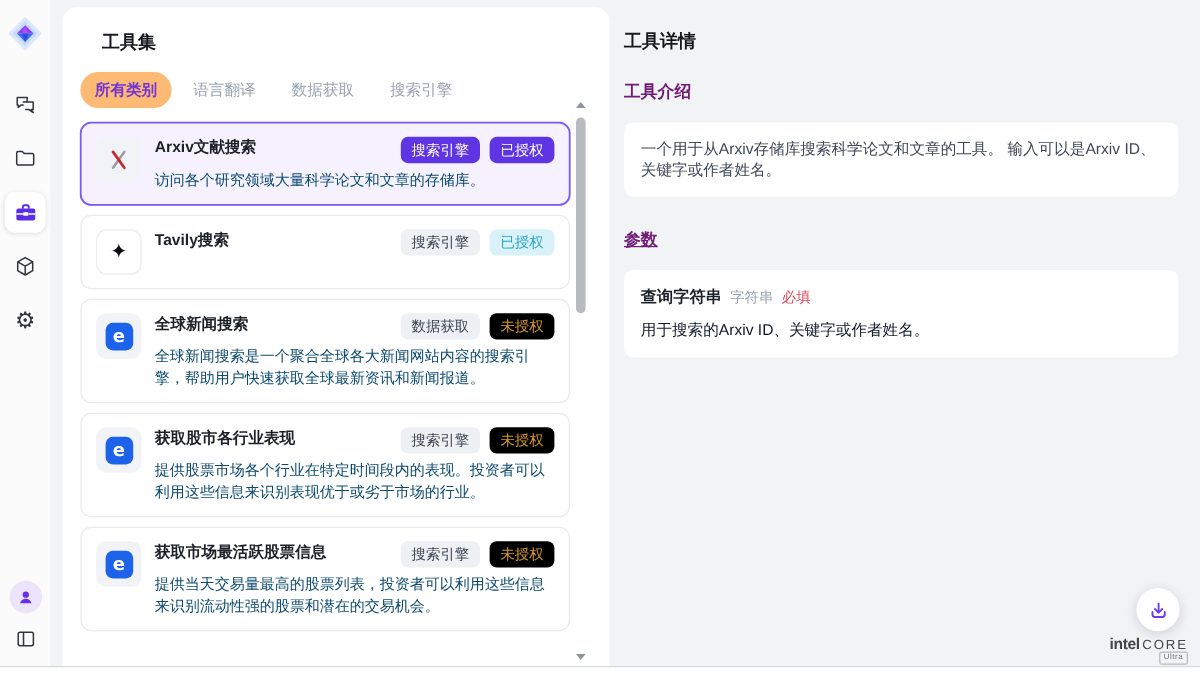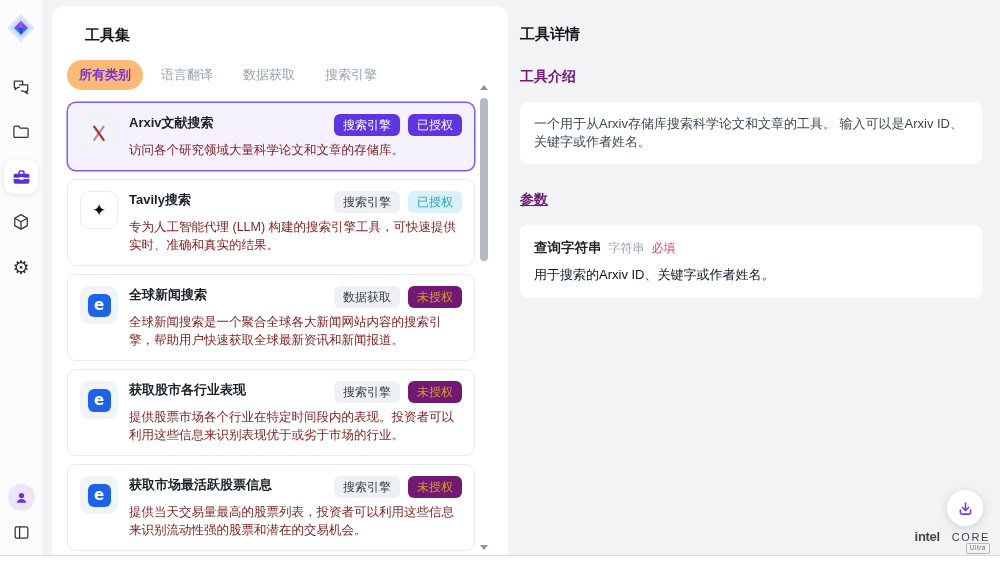--- a/index.html
+++ b/index.html
@@ -42,23 +42,23 @@
   .blue-e { width:23px; height:23px; border-radius:6px; background:#1d63ea; color:#fff;
     font-weight:700; font-size:15px; display:flex; align-items:center; justify-content:center;
     font-family:"DejaVu Sans",sans-serif; padding-bottom:1px; }
   .tcontent { flex:1; min-width:0; }
   .trow { display:flex; align-items:flex-start; }
   .tname { font-size:13px; font-weight:700; color:#1c2128; line-height:18px; white-space:nowrap; }
   .badges { margin-left:auto; display:flex; gap:8px; padding-left:10px; }
   .badge { font-size:12px; line-height:1; padding:5px 9px; border-radius:6px; white-space:nowrap; }
   .badge-cat { background:#eef0f4; color:#39424f; }
   .badge-auth[data-auth="granted"] { background:#d9f1f8; color:#2aa3c4; }
-  .badge-auth[data-auth="denied"]  { background:#701a75; color:#d89b28; }
+  .badge-auth[data-auth="denied"]  { background:#000000; color:#d89b28; }
   .tool-card[data-selected="true"] .badge { background:#5f35e3; color:#fff; }
-  .tdesc { margin-top:5px; font-size:12.5px; line-height:18px; color:#7f1d1d; max-width:348px; }
+  .tdesc { margin-top:5px; font-size:12.5px; line-height:18px; color:#0c4a6e; max-width:348px; }
 
   
   .sbar { position:absolute; right:19px; top:79px; bottom:4px; width:10px; }
   .sarrow-up, .sarrow-down { position:absolute; left:1px; width:0; height:0;
     border-left:4px solid transparent; border-right:4px solid transparent; }
   .sarrow-up { top:0; border-bottom:5px solid #8d949e; }
   .sarrow-down { bottom:2px; border-top:5px solid #8d949e; }
   .sthumb { position:absolute; top:13px; left:1px; width:8px; height:163px;
     background:#b6bac1; border-radius:4px; }
 
@@ -77,21 +77,21 @@
   .param-req { font-size:12px; color:#e0485e; }
   .param-desc { margin-top:9px; font-size:13px; color:#0f172a; }
 
   
   .fab { position:absolute; left:947px; top:490px; width:36px; height:36px; border-radius:50%;
     background:#fff; box-shadow:0 2px 10px rgba(30,30,60,.16); display:flex; align-items:center;
     justify-content:center; cursor:pointer; }
   .intel-logo { position:absolute; left:926px; top:529px; width:64px; color:#454545;
     display:flex; align-items:baseline; justify-content:flex-end; }
   .intel-word { font-weight:700; font-size:13px; letter-spacing:-.3px; }
-  .core-word { font-size:11px; letter-spacing:1.6px; margin-left:12px; }
+  .core-word { font-size:11px; letter-spacing:1.6px; margin-left:2px; }
   .ultra-chip { position:absolute; right:0; top:14px; font-size:6.5px; line-height:1;
     border:1px solid #b9b9b9; border-radius:2px; padding:1px 3px; color:#6d6d6d;
     letter-spacing:.5px; }
 </style>
 </head>
 <body>
 
 <div class="app">
 
   <div class="rail">
@@ -184,21 +184,20 @@
           <span class="sparkle">✦</span>
         </div>
         <div class="tcontent">
           <div class="trow">
             <span class="tname">Tavily搜索</span>
             <span class="badges">
               <span class="badge badge-cat">搜索引擎</span>
               <span class="badge badge-auth" data-auth="granted">已授权</span>
             </span>
           </div>
-          <div class="tdesc">专为人工智能代理 (LLM) 构建的搜索引擎工具，可快速提供实时、准确和真实的结果。</div>
         </div>
       </div>
 
       <div class="tool-card" data-selected="false">
         <div class="ibox">
             <span class="blue-e">e</span>
           </div>
         <div class="tcontent">
           <div class="trow">
             <span class="tname">全球新闻搜索</span>

